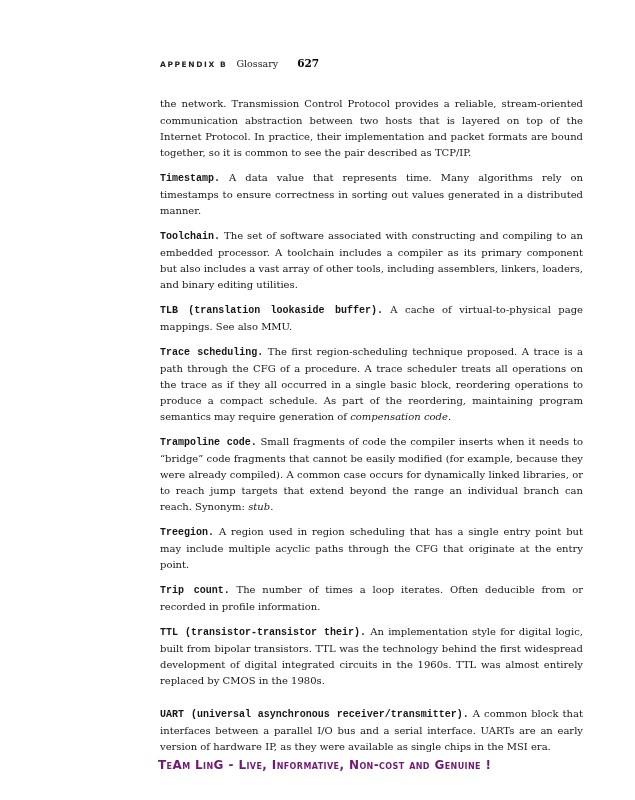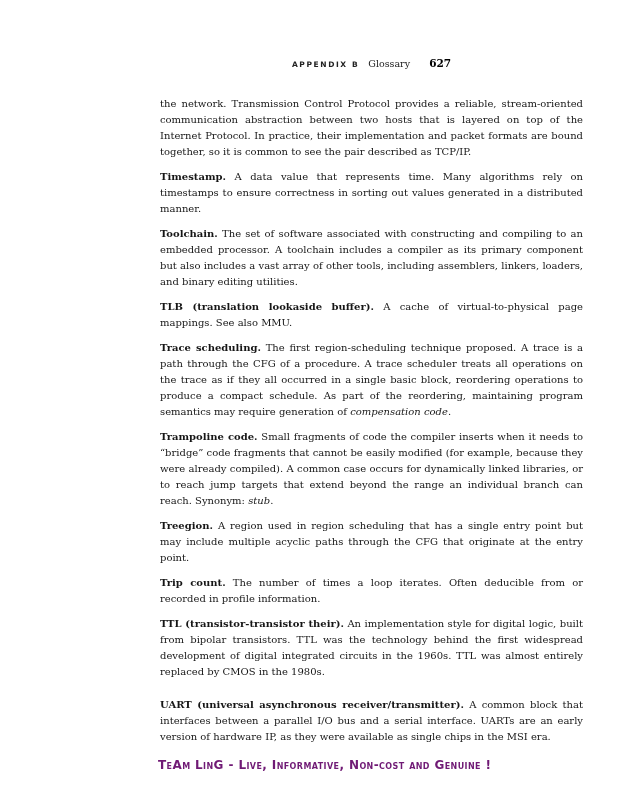--- a/index.html
+++ b/index.html
@@ -12,21 +12,21 @@
     position: relative;
     width: 635px; height: 800px;
     background: #ffffff;
     overflow: hidden;
     color: #1a1a1a;
   }
   
   .header {
     position: absolute;
     top: 52px; left: 160px; width: 423px;
-    text-align: center;
+    text-align: left;
     white-space: nowrap;
   }
   .header .appendix {
     font-family: "DejaVu Sans", sans-serif;
     font-size: 7.5px;
     font-weight: bold;
     letter-spacing: 1.6px;
     color: #222;
   }
   .header .section {
@@ -43,21 +43,21 @@
   
   .body-col {
     position: absolute;
     top: 96px; left: 160px; width: 423px;
     font-size: 10px;
     line-height: 16px;
     text-align: justify;
     color: #161616;
   }
   .entry { margin: 0 0 9px 0; }
-  .entry .term { font-weight: bold; }
+  .entry .term { font-weight: bold; font-family: Liberation Mono, monospace; }
   .entry .em { font-style: italic; }
   .entry.new-letter { margin-top: 17px; }
   
   .footer {
     position: absolute;
     top: 758px; left: 158px;
     font-family: "DejaVu Sans", sans-serif;
     font-weight: bold;
     font-size: 12px;
     letter-spacing: 0.4px;

